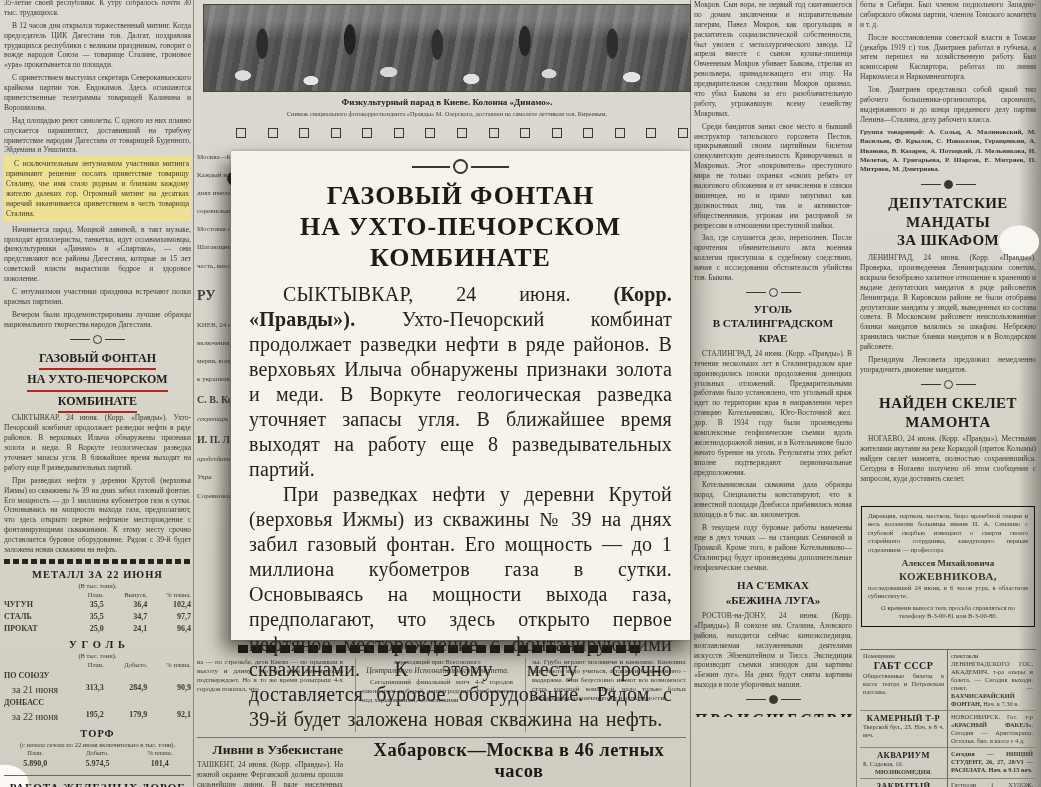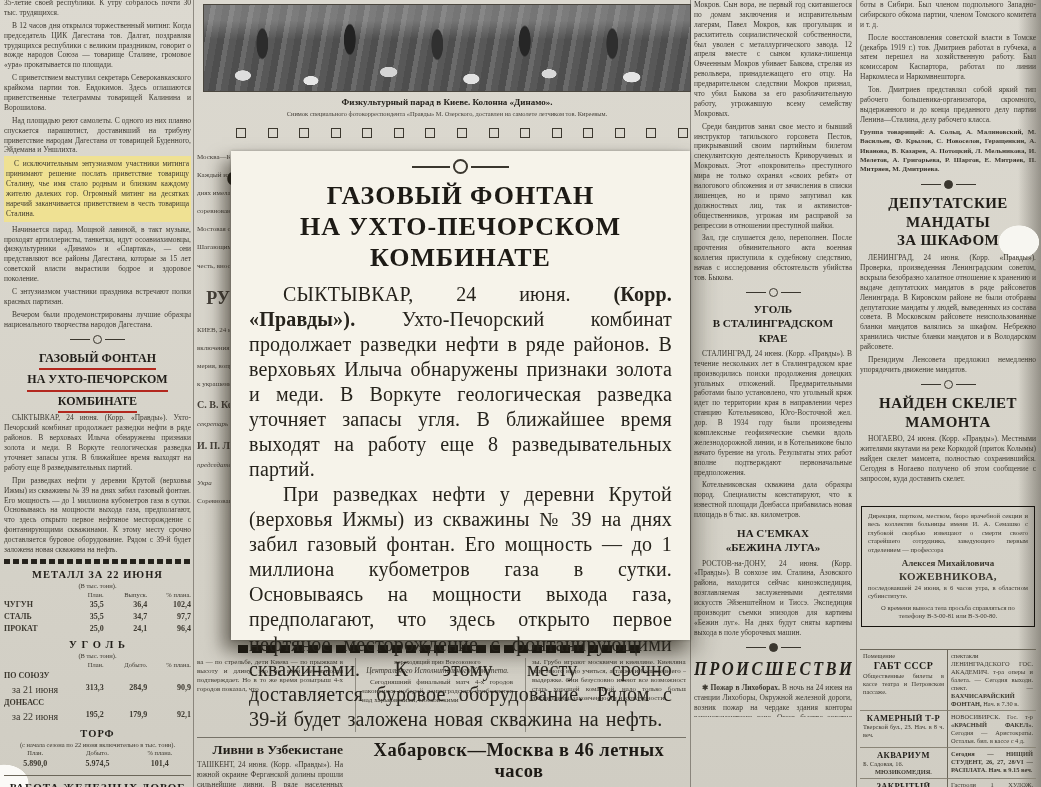--- a/index.html
+++ b/index.html
@@ -42,21 +42,21 @@
   .t-grid .t-h{font-size:6.5px;text-align:right;}
   .t-grid .t-name{font-weight:bold;text-align:left;}
   .t-grid .t-v{text-align:right;font-weight:bold;}
   .t-grid .t-span{grid-column:1/-1;font-weight:bold;}
   .t-grid .t-subl{font-size:10px;text-align:left;padding-left:8px;white-space:nowrap;}
   .rail-title{font-weight:bold;text-align:center;font-size:11px;letter-spacing:1px;border-top:1px solid #6b6659;padding-top:4px;margin-top:5px;color:#211e19;}
 
   
   #strip{position:absolute;left:197px;top:153px;width:33px;height:500px;overflow:hidden;}
   #strip span{display:block;white-space:nowrap;font-size:7px;line-height:1.3;margin-bottom:9px;filter:blur(.25px);color:#46413a;}
-  #strip span.big{font-size:18px;font-weight:bold;filter:blur(.2px);margin:16px 0;text-align:right;}
+  #strip span.big{font-size:14px;font-weight:bold;filter:blur(.2px);margin:16px 0;}
   #strip span.b{font-weight:bold;font-size:10px;}
   #strip span.i{font-style:italic;}
 
   
   #photoblock{position:absolute;left:203px;top:4px;width:488px;}
   .photo{height:86px;border:1px solid #4a463e;
     background:
       radial-gradient(ellipse 14px 9px at 8% 82%,#ddd 0 55%,transparent 60%),
       radial-gradient(ellipse 13px 8px at 22% 88%,#e6e6e6 0 55%,transparent 60%),
       radial-gradient(ellipse 15px 9px at 38% 78%,#d5d5d5 0 55%,transparent 60%),
@@ -329,20 +329,21 @@
         <b></b>
       </div>
 
     <div class="h-3l">
       <div>УГОЛЬ</div>
       <div>В СТАЛИНГРАДСКОМ</div>
       <div>КРАЕ</div>
     </div>
     <p>СТАЛИНГРАД, 24 июня. (Корр. «Правды»). В течение нескольких лет в Сталинградском крае производились поиски продолжения донецких угольных отложений. Предварительными работами было установлено, что угольный кряж идет по территории края в направлении через станцию Котельниково, Юго-Восточной жел. дор. В 1934 году были произведены комплексные геофизические съемки вдоль железнодорожной линии, и в Котельникове было начато бурение на уголь. Результаты этих работ вполне подтверждают первоначальные предположения.</p>
     <p>Котельниковская скважина дала образцы пород. Специалисты констатируют, что к известной площади Донбасса прибавилась новая площадь в 6 тыс. кв. километров.</p>
+    <p>В текущем году буровые работы намечены еще в двух точках — на станциях Семичной и Громкой. Кроме того, в районе Котельниково—Сталинград будут произведены дополнительные геофизические съемки.</p>
 
     <div class="h-3l" style="margin-top:6px;">
       <div>НА С'ЕМКАХ</div>
       <div>«БЕЖИНА ЛУГА»</div>
     </div>
     <p>РОСТОВ-на-ДОНУ, 24 июня. (Корр. «Правды»). В совхозе им. Сталина, Азовского района, находится сейчас киноэкспедиция, возглавляемая заслуженными деятелями искусств Эйзенштейном и Тиссэ. Экспедиция производит съемки эпизодов для картины «Бежин луг». На днях будут сняты картины выхода в поле уборочных машин.</p>
 
     <div class="orn filled">
         <b></b>
       </div>

